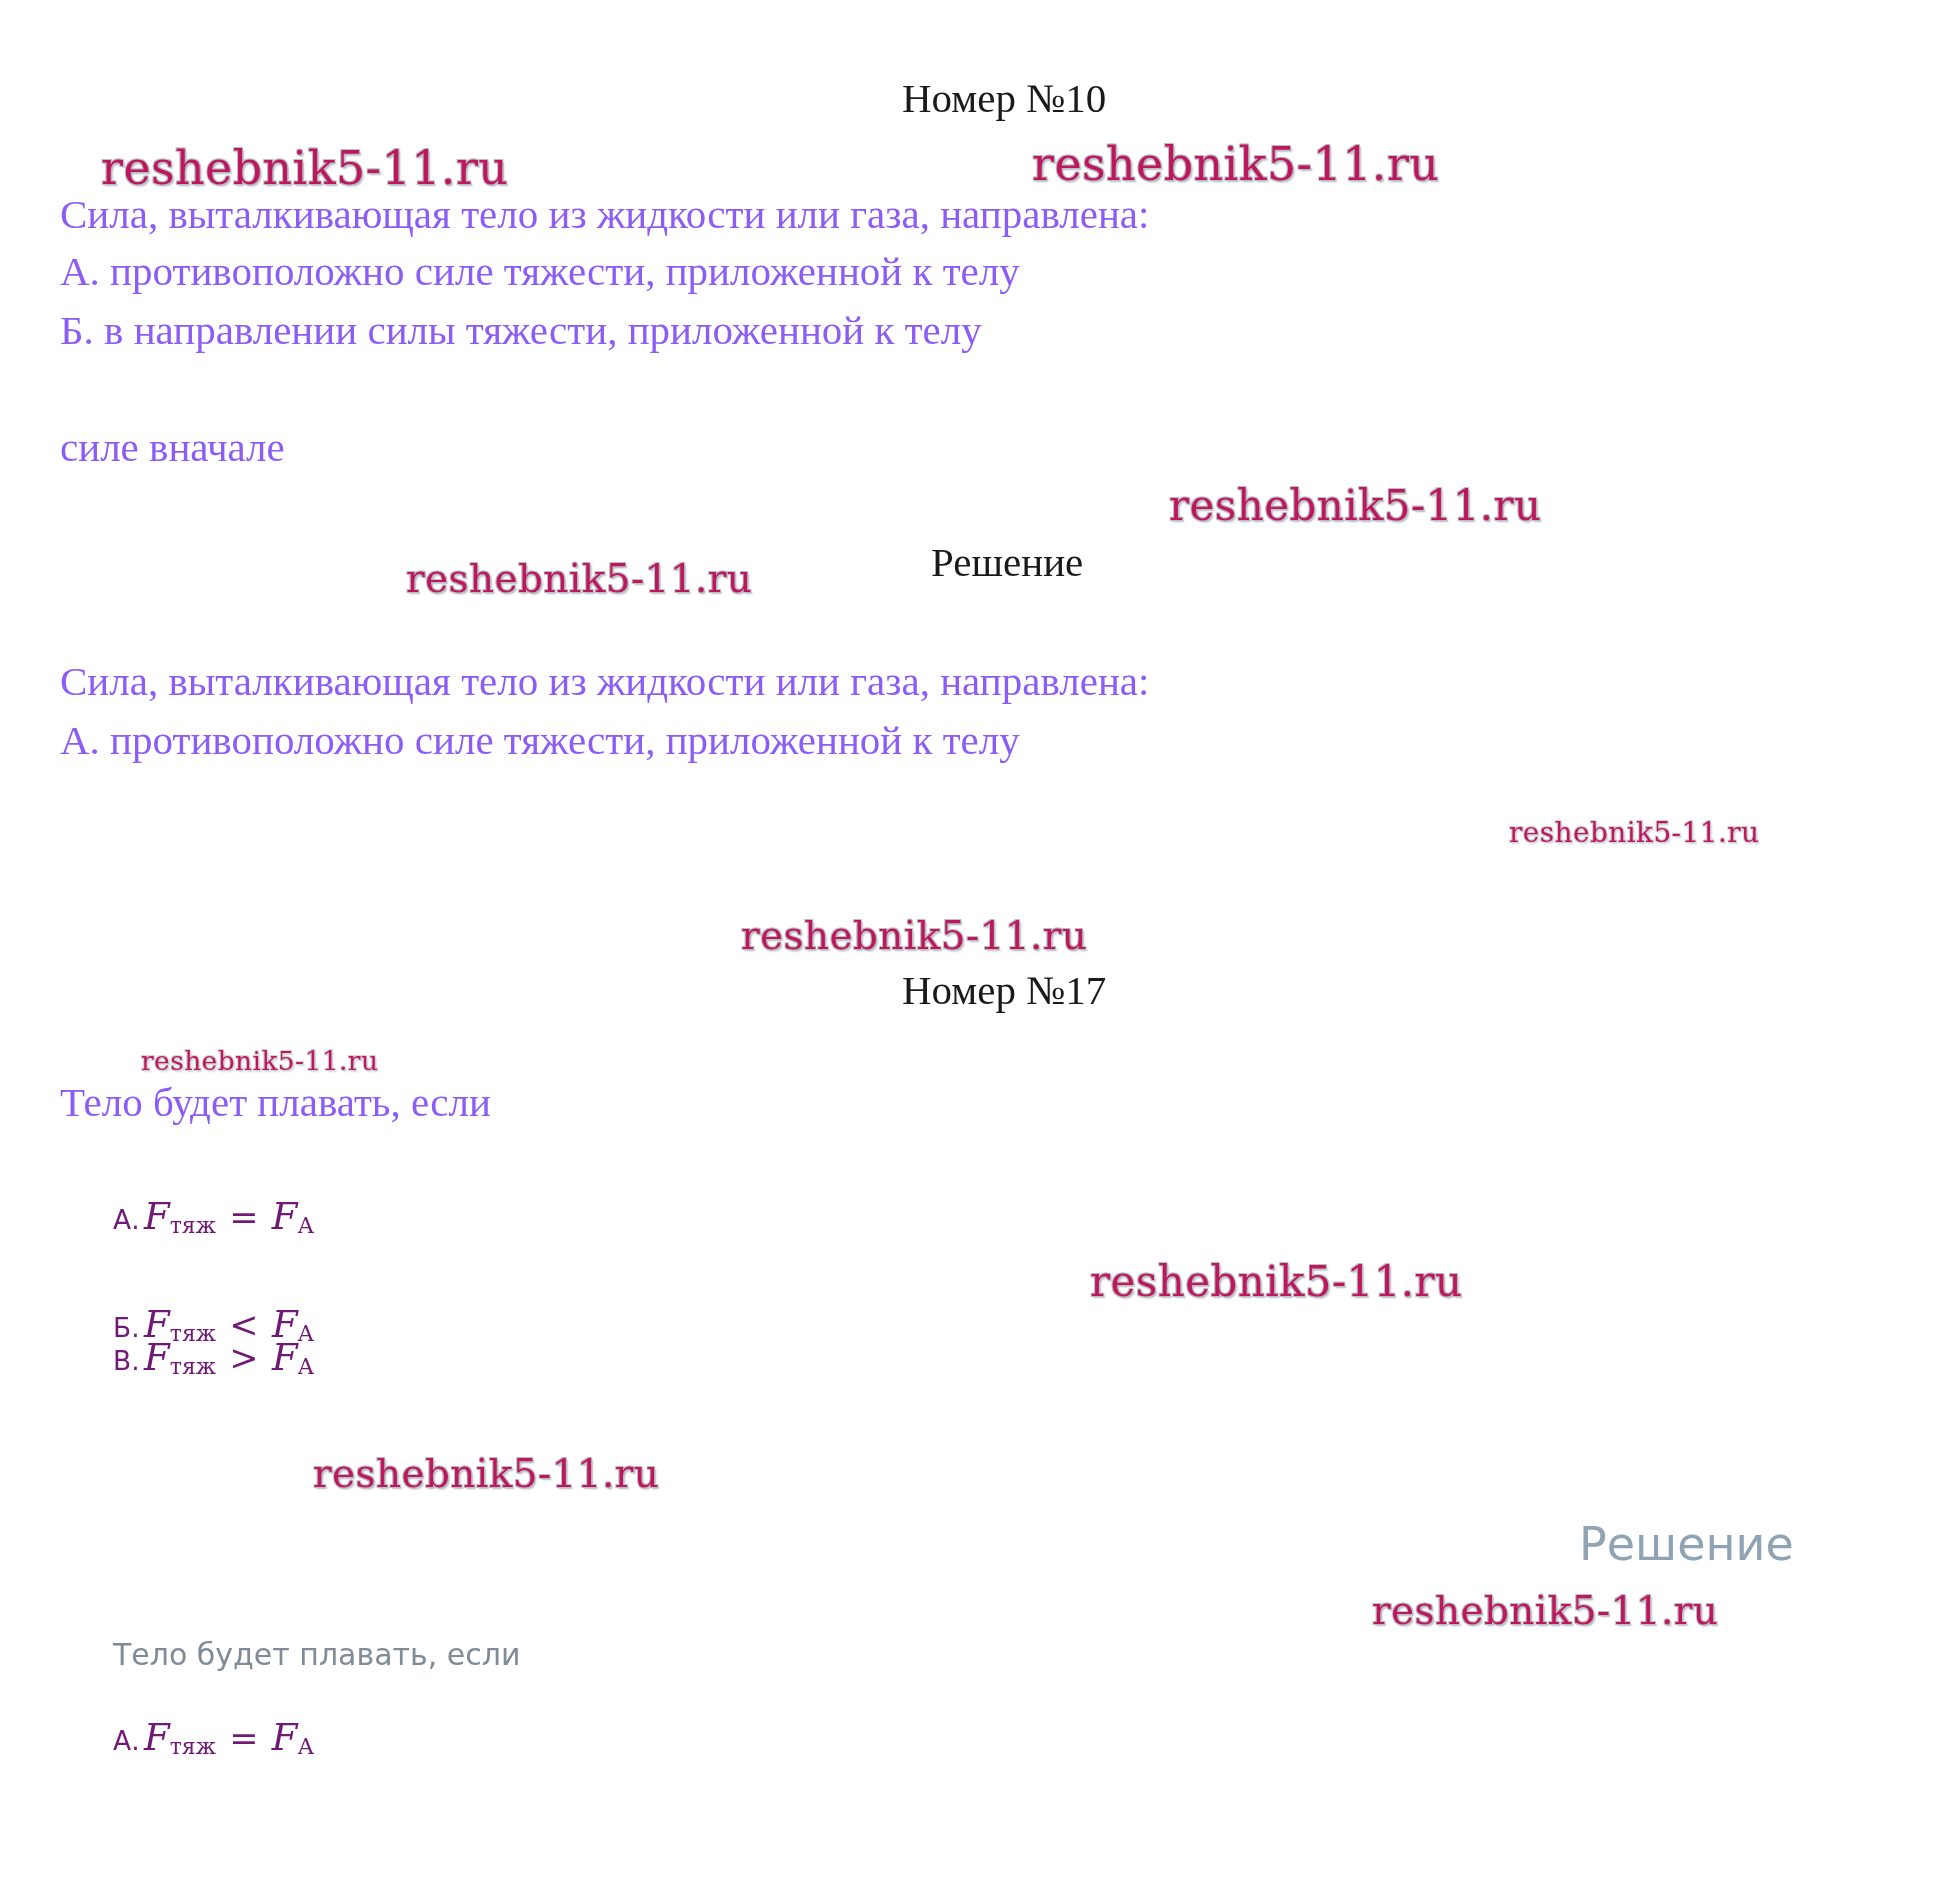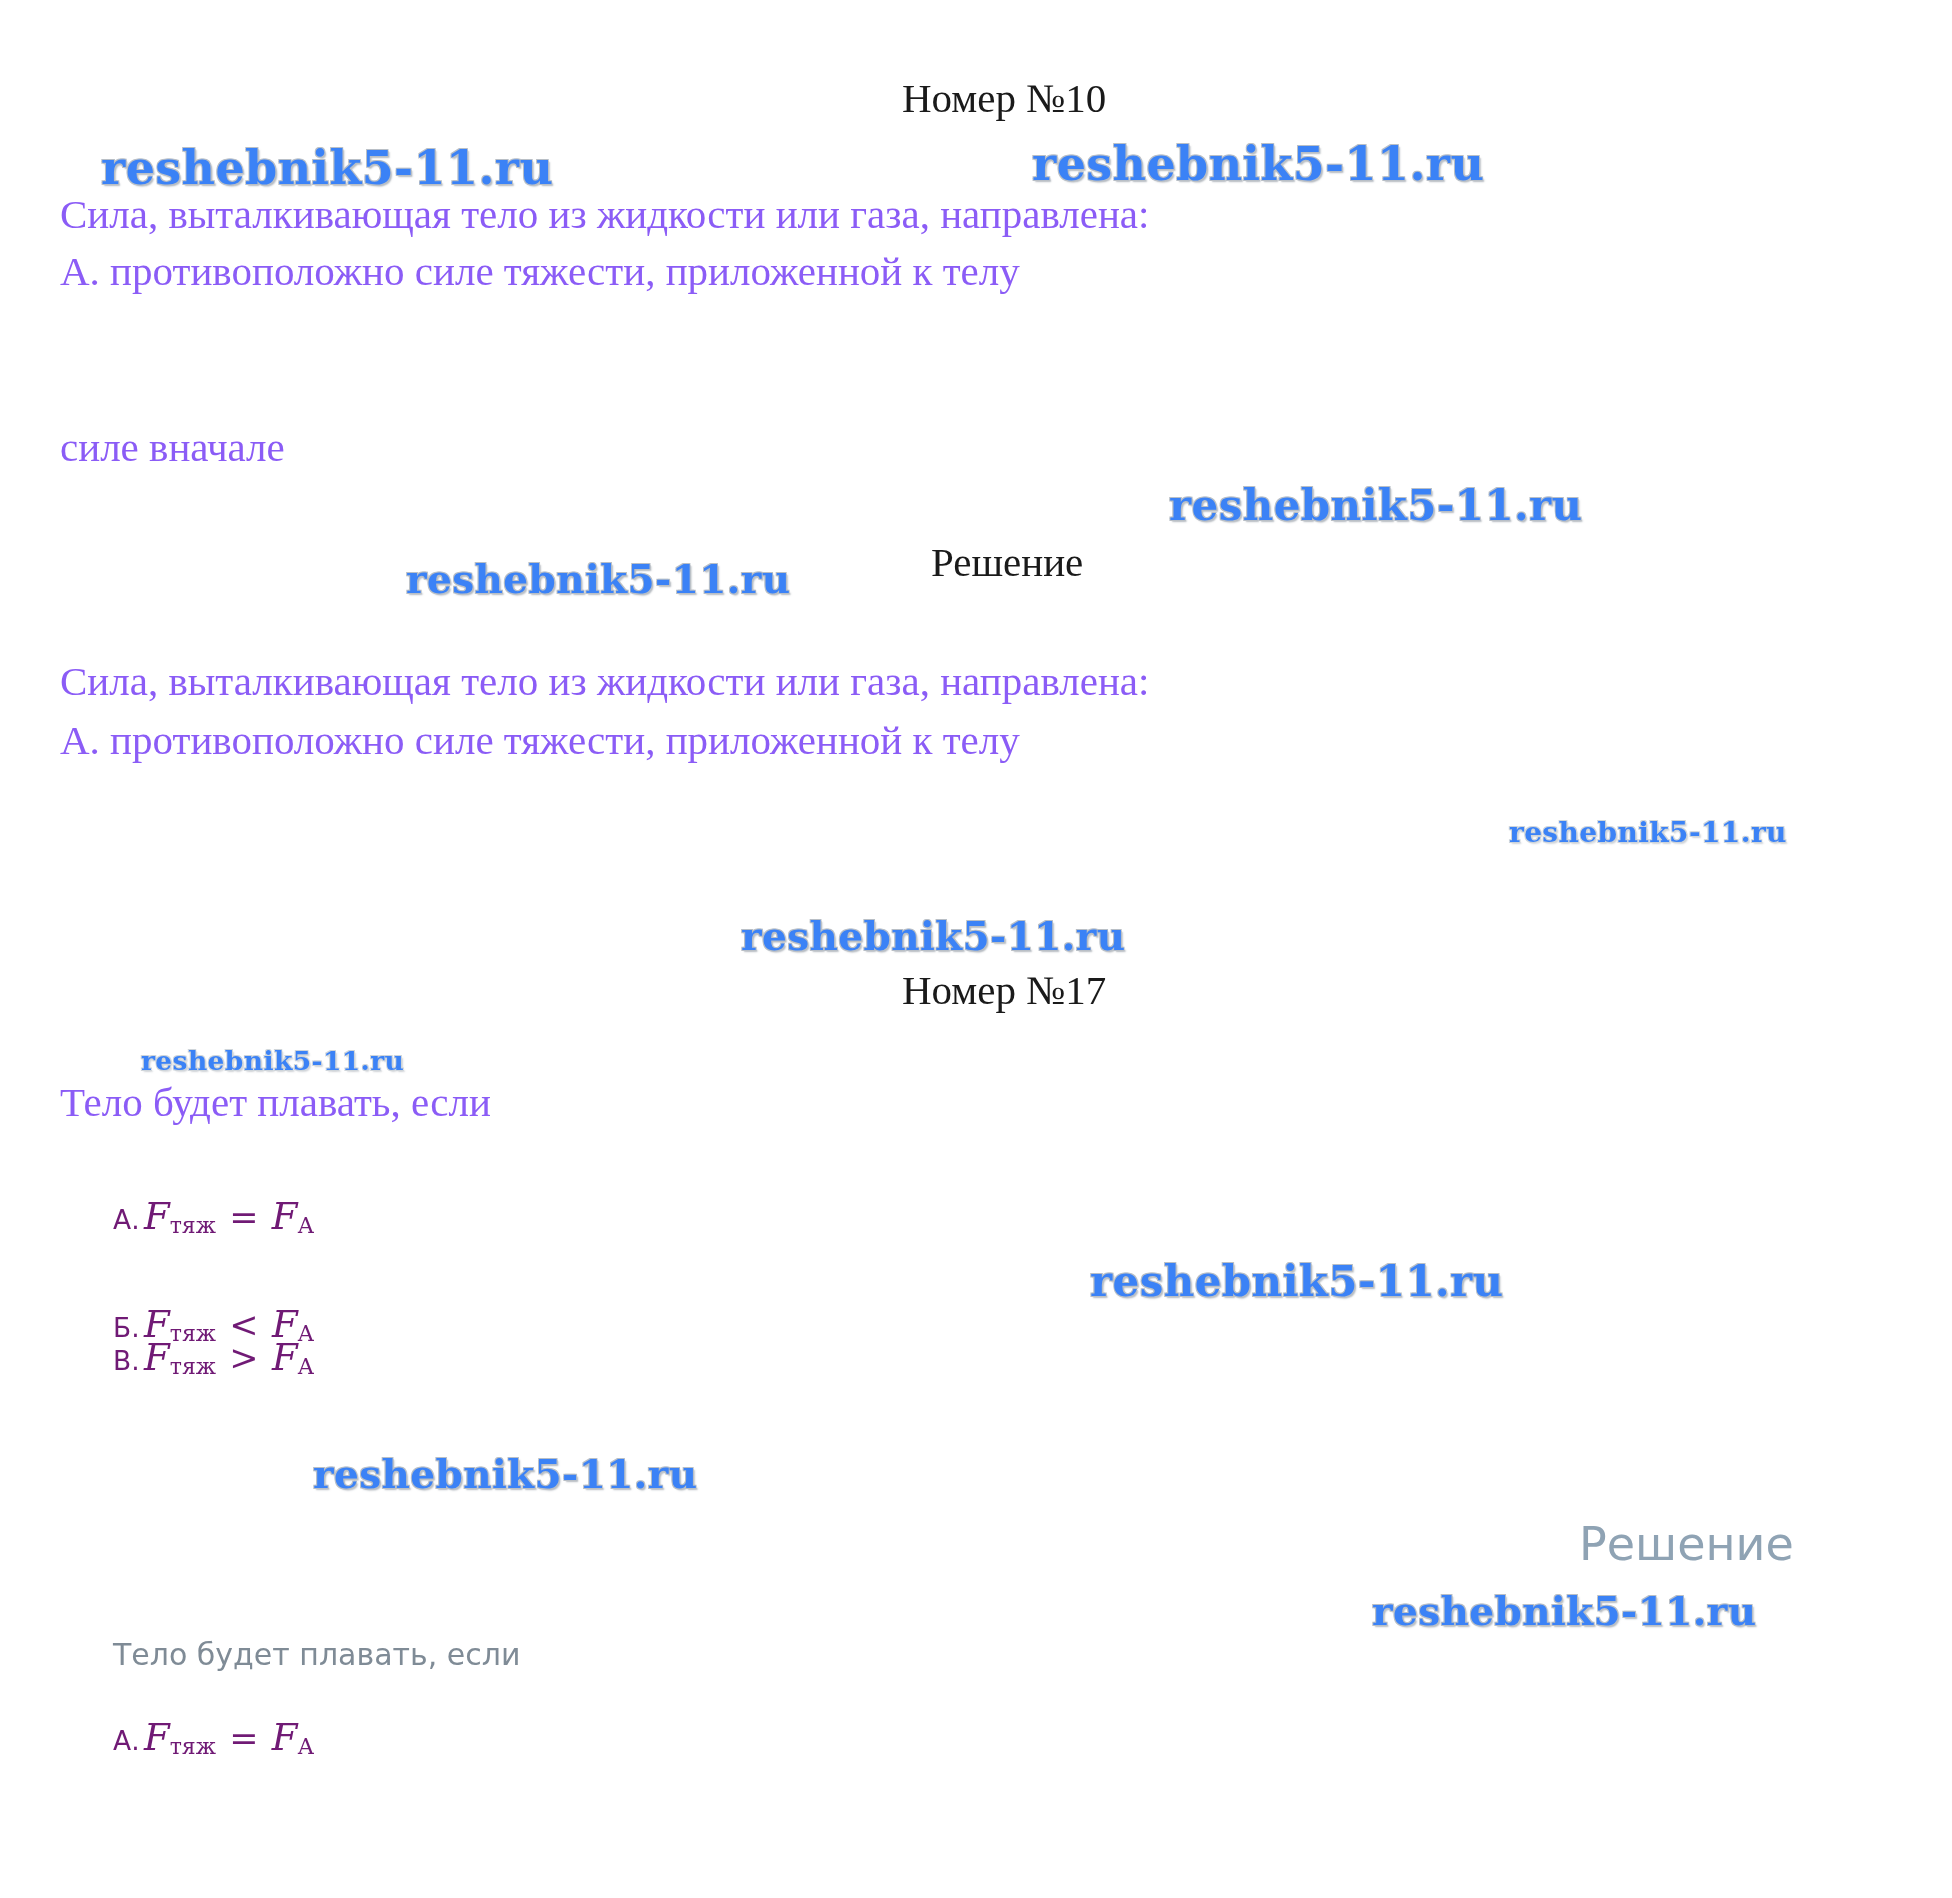--- a/index.html
+++ b/index.html
@@ -33,22 +33,22 @@
   .body-line {
     font-family: "Liberation Serif", serif;
     font-size: 41px;
     color: #8b5cf6;
     white-space: nowrap;
   }
 
   
   .wm {
     font-family: "DejaVu Serif", serif;
-    font-weight: bold;
-    color: #3b82f6;
+    font-weight: normal;
+    color: #be185d;
     white-space: nowrap;
     letter-spacing: 0.4px;
     text-shadow:
       -0.9px -0.9px 0 #b9bfc6,
        0.9px -0.9px 0 #b9bfc6,
       -0.9px  0.9px 0 #b9bfc6,
        0.9px  0.9px 0 #b9bfc6,
        1.8px  1.8px 1.8px rgba(120,130,140,0.55);
   }
   .wm.soft {
@@ -99,20 +99,21 @@
 <body>
 
 <div class="page">
 
   <div class="heading abs" style="left:902px; top:74px;">Номер №10</div>
 
   <div class="body-line abs" style="left:60px; top:190px;">Сила, выталкивающая тело из жидкости или газа, направлена:</div>
 
   <div class="body-line abs" style="left:60px; top:247px;">А. противоположно силе тяжести, приложенной к телу</div>
 
+  <div class="body-line abs" style="left:60px; top:306px;">Б. в направлении силы тяжести, приложенной к телу</div>
 
 
   <div class="body-line abs" style="left:60px; top:423px;">силе вначале</div>
 
   <div class="heading abs" style="left:931px; top:538px;">Решение</div>
 
   <div class="body-line abs" style="left:60px; top:657px;">Сила, выталкивающая тело из жидкости или газа, направлена:</div>
 
   <div class="body-line abs" style="left:60px; top:716px;">А. противоположно силе тяжести, приложенной к телу</div>
 

